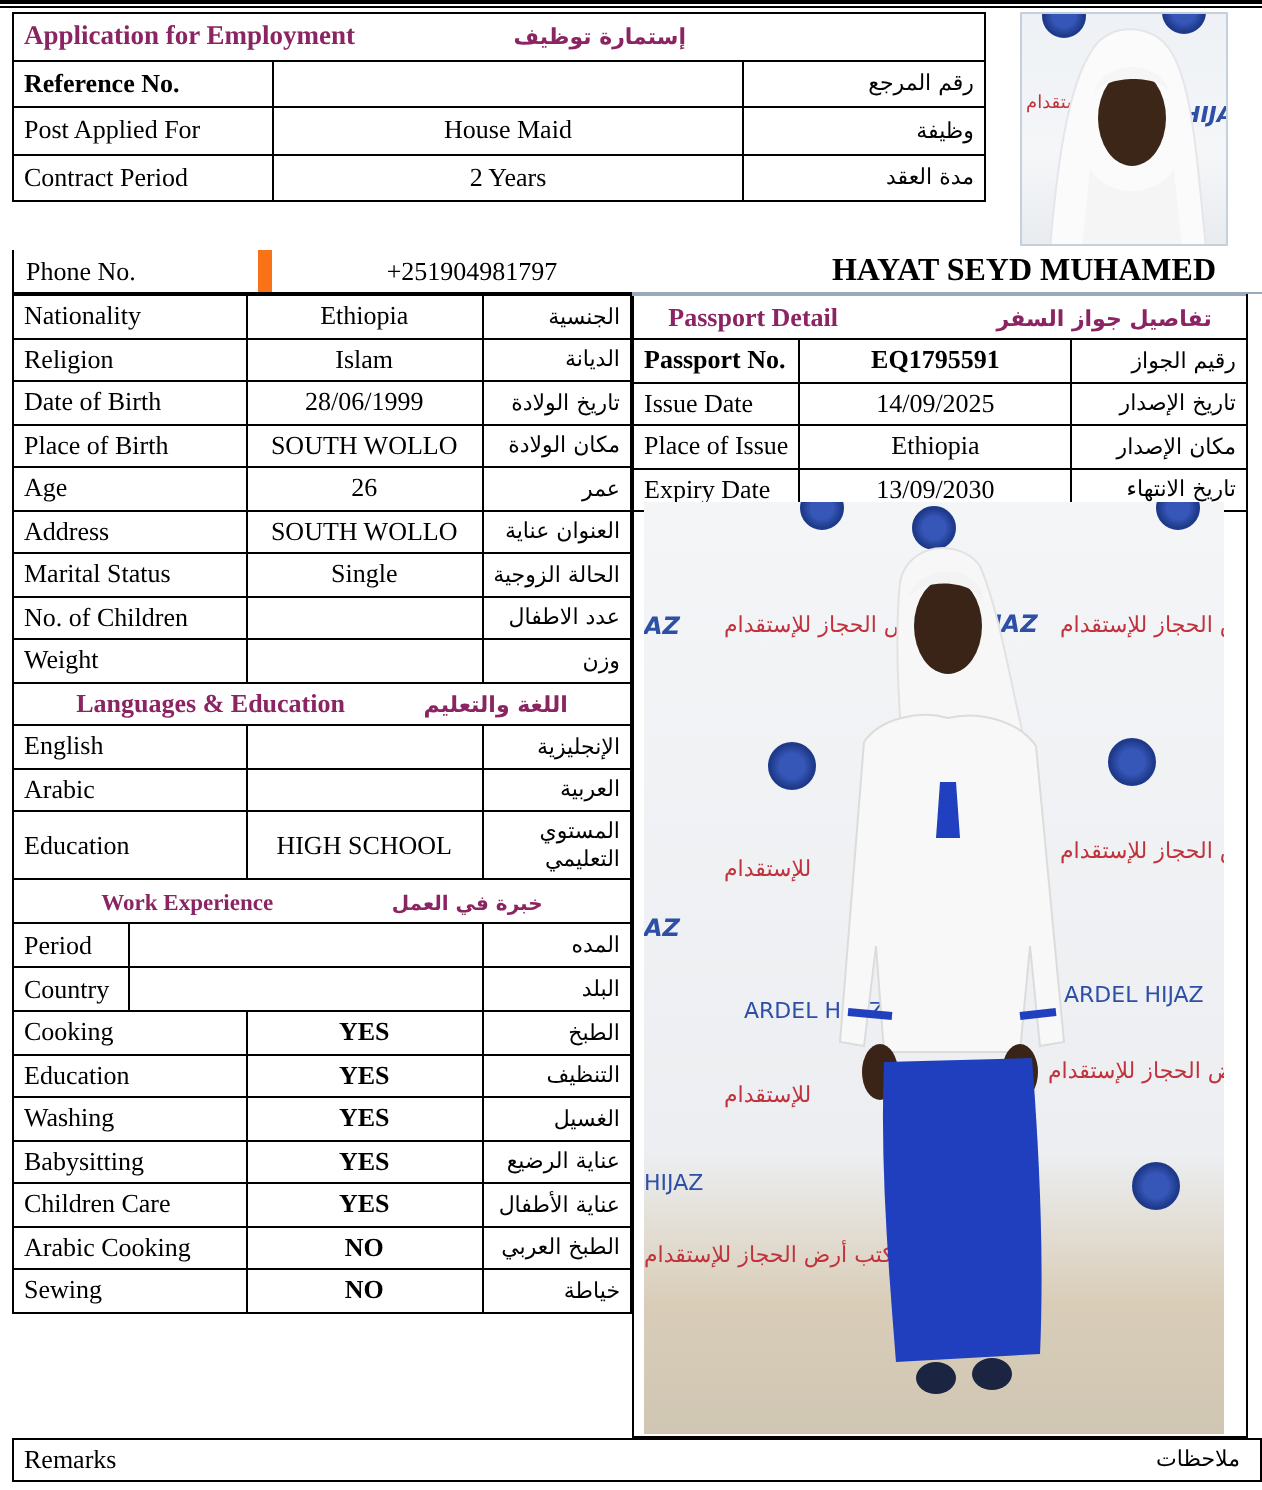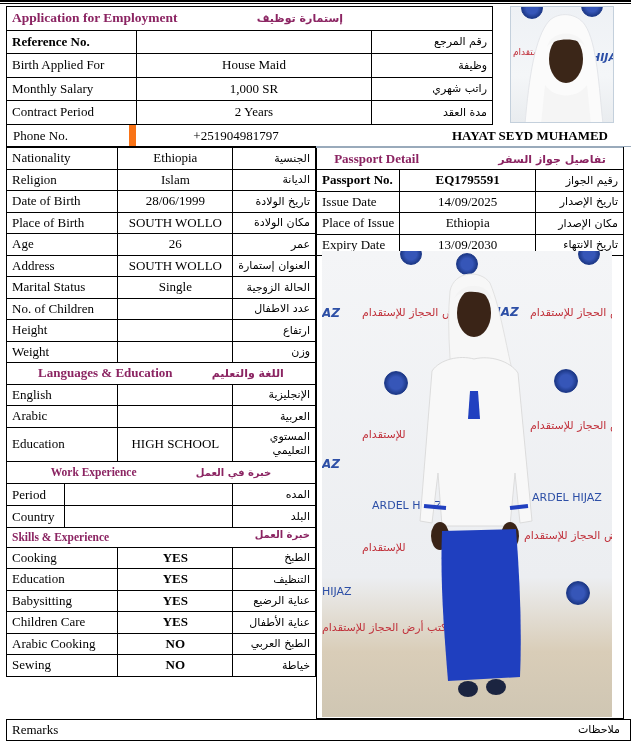--- a/index.html
+++ b/index.html
@@ -14,21 +14,21 @@
   .b { font-weight: bold; }
   .sect { color: #8b2462; font-weight: bold; }
   .sect-ar { color: #8b2462; font-family: "DejaVu Sans", sans-serif; font-size: 11px; font-weight: bold; direction: rtl; }
 
   
   #hdr { left: 6px; top: 6px; width: 487px; }
   #hdr td { height: 23.5px; }
   .title-row td { height: 24px; }
   .phone-label { left: 6px; top: 125px; width: 130px; height: 22px; border-left: 1px solid #000; border-right: 7px solid #f97316; padding-left: 6px; line-height: 22px; }
   .phone-val { left: 136px; top: 125px; width: 200px; height: 22px; text-align: center; line-height: 22px; }
-  .name-val { left: 340px; top: 125px; width: 268px; height: 22px; text-align: right; line-height: 22px; font-weight: bold; font-size: 13px; }
+  .name-val { left: 340px; top: 125px; width: 268px; height: 22px; text-align: right; line-height: 22px; font-weight: bold; font-size: 16px; }
   .phone-bottom { left: 6px; top: 146px; width: 310px; border-top: 1px solid #000; }
   .phone-bottom2 { left: 316px; top: 146px; width: 315px; border-top: 1px solid #9ab; }
 
   
   #app { left: 6px; top: 147px; width: 310px; }
   #app td { height: 21.5px; }
   .lbl { width: 120px; }
   .val { width: 120px; }
   .ar  { width: 70px; }
 
@@ -65,28 +65,23 @@
       <span class="sect-ar" style="margin-left:76px;">إستمارة توظيف</span>
     </td>
     <td style="border-left:none;"></td>
   </tr>
   <tr>
     <td class="b" style="width:130px;">Reference No.</td>
     <td class="c" style="width:235px;"></td>
     <td class="r">رقم المرجع</td>
   </tr>
   <tr>
-    <td>Birth Applied For</td>
+    <td>Post Applied For</td>
     <td class="c">House Maid</td>
     <td class="r">وظيفة</td>
-  </tr>
-  <tr>
-    <td>Monthly Salary</td>
-    <td class="c">1,000 SR</td>
-    <td class="r">راتب شهري</td>
   </tr>
   <tr>
     <td>Contract Period</td>
     <td class="c">2 Years</td>
     <td class="r">مدة العقد</td>
   </tr>
 </tbody>
   </table>
 
 <div class="abs photo-small">
@@ -131,36 +126,31 @@
         <td class="r">مكان الولادة</td>
       </tr>
   <tr>
         <td>Age</td>
         <td class="c">26</td>
         <td class="r">عمر</td>
       </tr>
   <tr>
         <td>Address</td>
         <td class="c">SOUTH WOLLO</td>
-        <td class="r">العنوان إستمارة</td>
+        <td class="r">العنوان عناية</td>
       </tr>
   <tr>
         <td>Marital Status</td>
         <td class="c">Single</td>
         <td class="r">الحالة الزوجية</td>
       </tr>
   <tr>
         <td>No. of Children</td>
         <td class="c"></td>
         <td class="r">عدد الاطفال</td>
-      </tr>
-  <tr>
-        <td>Height</td>
-        <td class="c"></td>
-        <td class="r">ارتفاع</td>
       </tr>
   <tr>
         <td>Weight</td>
         <td class="c"></td>
         <td class="r">وزن</td>
       </tr>
   <tr>
     <td colspan="3" class="c">
       <span class="sect">Languages &amp; Education</span>
       <span class="sect-ar" style="margin-left:36px;">اللغة والتعليم</span>
@@ -199,34 +189,33 @@
   <tr>
         <td style="border-right:none;padding:0;">
           <div style="display:flex;">
             <span style="width:58px;padding-left:5px;border-right:1px solid #000;line-height:21px;">Country</span>
           </div>
         </td>
         <td style="border-left:none;"></td>
         <td class="r">البلد</td>
       </tr>
   <tr>
-    <td colspan="3" style="height:20px;">
-      <span class="sect" style="font-size:11.5px;">Skills &amp; Experience</span>
-      <span class="sect-ar" style="float:right;font-size:10px;">خبرة العمل</span>
-    </td>
-  </tr>
-  <tr>
         <td style="height:19px;">Cooking</td>
         <td class="c b">YES</td>
         <td class="r">الطبخ</td>
       </tr>
   <tr>
         <td style="height:19px;">Education</td>
         <td class="c b">YES</td>
         <td class="r">التنظيف</td>
+      </tr>
+  <tr>
+        <td style="height:19px;">Washing</td>
+        <td class="c b">YES</td>
+        <td class="r">الغسيل</td>
       </tr>
   <tr>
         <td style="height:19px;">Babysitting</td>
         <td class="c b">YES</td>
         <td class="r">عناية الرضيع</td>
       </tr>
   <tr>
         <td style="height:19px;">Children Care</td>
         <td class="c b">YES</td>
         <td class="r">عناية الأطفال</td>

